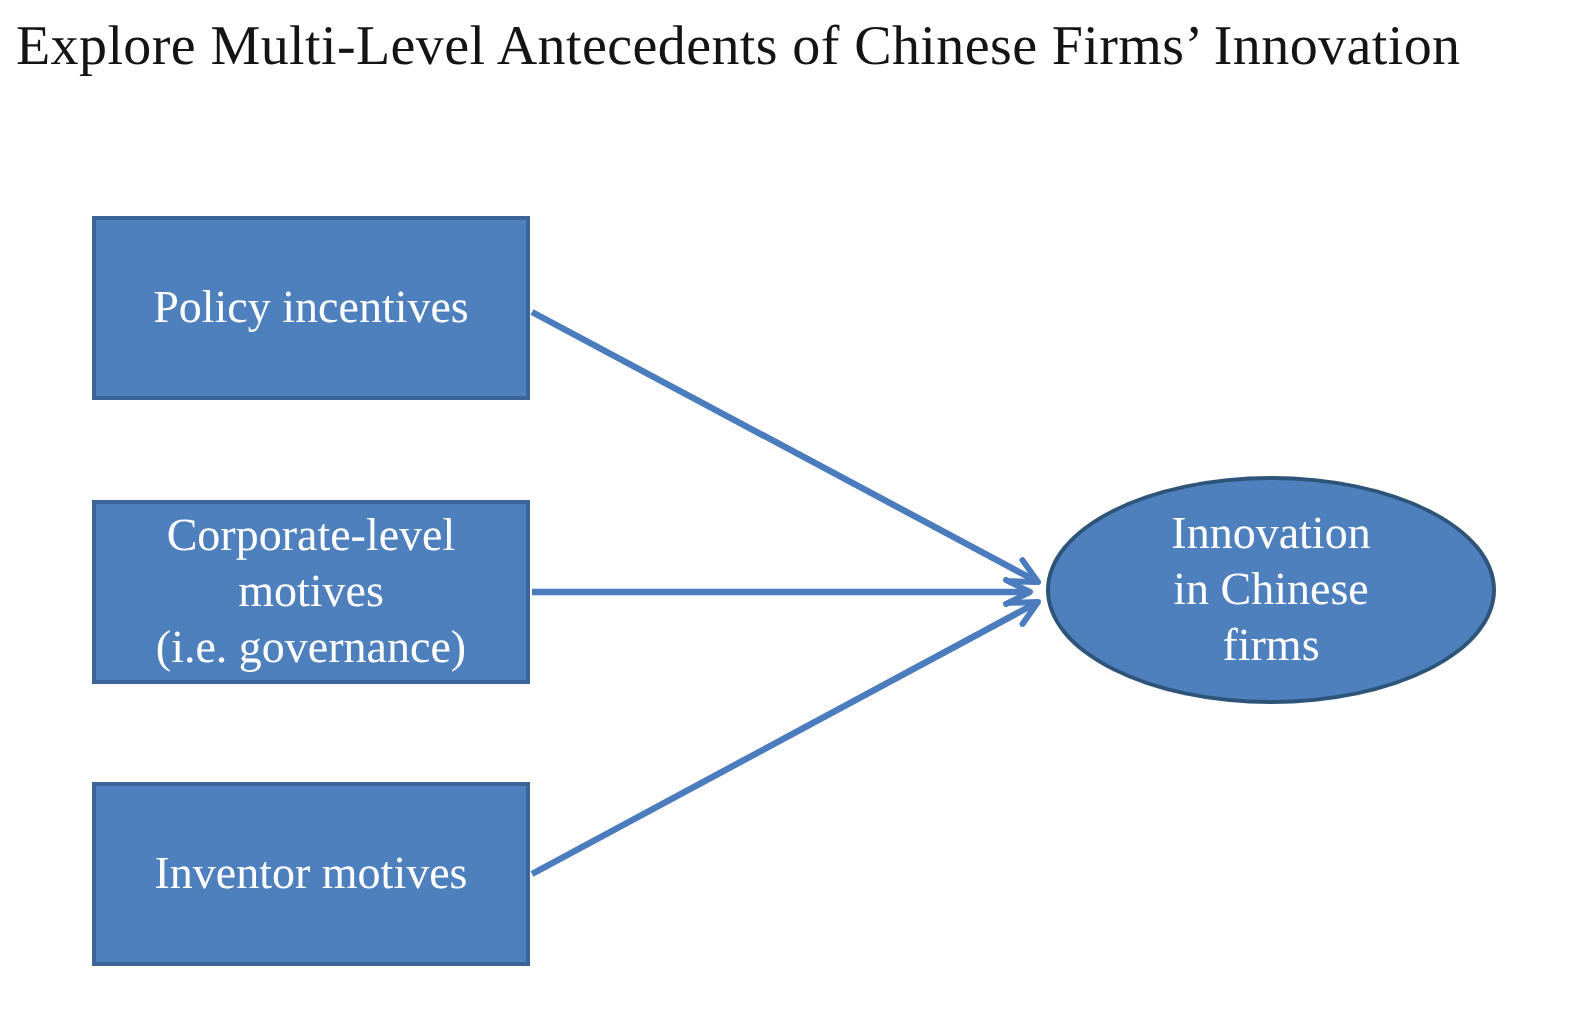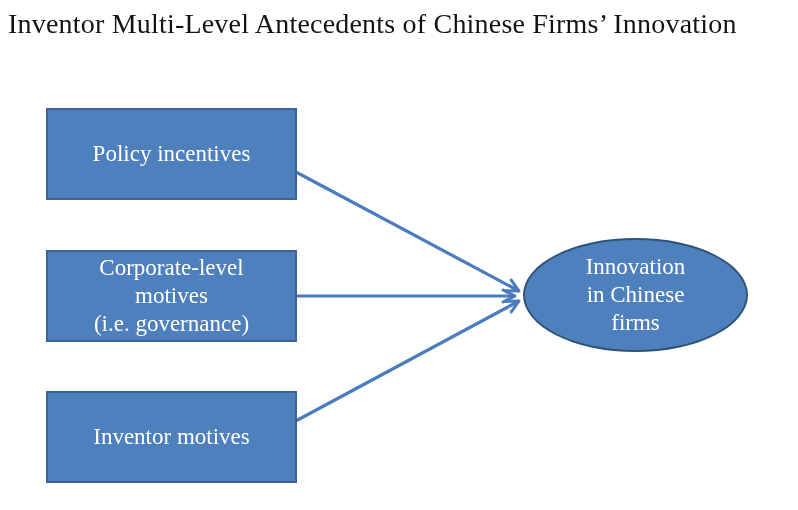--- a/index.html
+++ b/index.html
@@ -56,41 +56,41 @@
     background: var(--node-fill, #4E80BE);
     font-size: 23px;
     line-height: 1.22;
   }
   .node .node-label {
     white-space: pre-line;
   }
   .rect-node {
     border: 2.5px solid var(--rect-border, #3C6498);
     left: 46px;
-    width: 251px;
+    width: 219px;
     height: 92px;
   }
   .rect-node.policy   { top: 108px; }
   .rect-node.corporate{ top: 250px; }
   .rect-node.inventor { top: 391px; }
   .ellipse-node {
     border: 2.5px solid var(--ellipse-border, #2E5479);
     border-radius: 50%;
     left: 523px;
     top: 238px;
     width: 225px;
     height: 114px;
   }
 </style>
 </head>
 <body>
 
 <div class="canvas">
 
-  <h1 class="diagram-title">Inventor Multi-Level Antecedents of Chinese Firms’ Innovation</h1>
+  <h1 class="diagram-title">Explore Multi-Level Antecedents of Chinese Firms’ Innovation</h1>
 
   <svg class="arrows" viewBox="0 0 798 510" xmlns="http://www.w3.org/2000/svg">
     <defs>
       <marker id="ah" markerUnits="userSpaceOnUse" markerWidth="20" markerHeight="20" refX="15" refY="9" orient="auto">
         <path d="M3,3 L15,9 L3,15" stroke-linecap="round" stroke-linejoin="round"></path>
       </marker>
     </defs>
     <line class="edge" x1="266" y1="156" x2="519" y2="291" marker-end="url(#ah)"></line>
     <line class="edge" x1="266" y1="296" x2="515" y2="296" marker-end="url(#ah)"></line>
     <line class="edge" x1="266" y1="437" x2="519" y2="301" marker-end="url(#ah)"></line>

